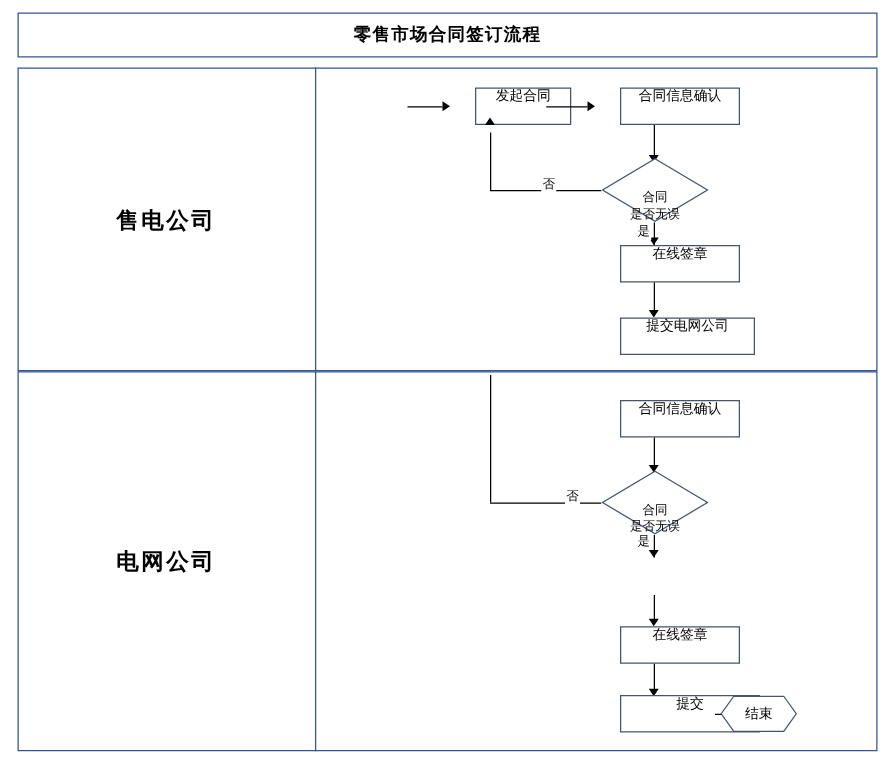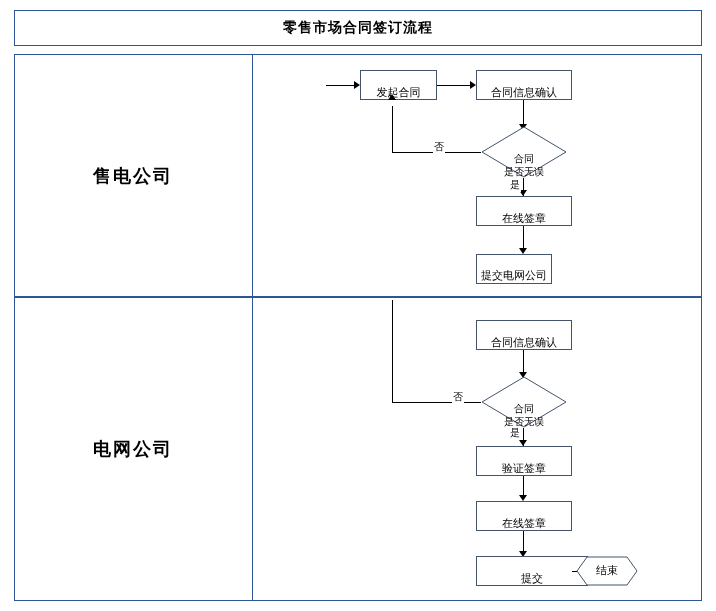--- a/index.html
+++ b/index.html
@@ -67,26 +67,27 @@
     position: absolute;
     width: 0;
     border-left: 1px solid #2f5597;
   }
 
   
   .node {
     position: absolute;
     box-sizing: border-box;
     display: flex;
-    align-items: flex-end;
+    align-items: flex-start;
     justify-content: center;
     text-align: center;
     font-size: 11px;
     line-height: 1.15;
     color: #000;
+    margin-left: 20px;
   }
   .proc {
     border: 1px solid #44546a;
     background: #ffffff;
   }
   .hex-wrap {
     position: absolute;
   }
   .hex-border {
     position: absolute;
@@ -200,21 +201,21 @@
   <div class="arrow-down" style="left:519px; top:190px;"></div>
   <div class="edge-label" style="left:509px; top:178px;">是</div>
 
   <div class="node proc" style="left:476px; top:196px; width:96px; height:30px;">
     <span>在线签章</span>
   </div>
 
   <div class="conn vline" style="left:523px; top:226px; height:24px;"></div>
   <div class="arrow-down" style="left:519px; top:248px;"></div>
 
-  <div class="node proc" style="left:476px; top:254px; width:76px; height:30px;font-family:Liberation Mono, monospace;">
+  <div class="node proc" style="left:476px; top:254px; width:108px; height:30px;">
     <span>提交电网公司</span>
   </div>
 
   <div class="node proc" style="left:476px; top:320px; width:96px; height:30px;">
     <span>合同信息确认</span>
   </div>
 
   <div class="conn vline" style="left:523px; top:350px; height:22px;"></div>
   <div class="arrow-down" style="left:519px; top:372px;"></div>
 
@@ -229,23 +230,20 @@
   </div>
 
   <div class="conn hline" style="left:392px; top:402px; width:89px;"></div>
   <div class="conn vline" style="left:392px; top:300px; height:102px;"></div>
   <div class="edge-label" style="left:452px; top:390px;">否</div>
 
   <div class="conn vline" style="left:523px; top:428px; height:18px;"></div>
   <div class="arrow-down" style="left:519px; top:440px;"></div>
   <div class="edge-label" style="left:509px; top:426px;">是</div>
 
-  <div class="node proc" style="left:476px; top:446px; width:96px; height:30px;">
-    <span>验证签章</span>
-  </div>
 
   <div class="conn vline" style="left:523px; top:476px; height:20px;"></div>
   <div class="arrow-down" style="left:519px; top:495px;"></div>
 
   <div class="node proc" style="left:476px; top:501px; width:96px; height:30px;">
     <span>在线签章</span>
   </div>
 
   <div class="conn vline" style="left:523px; top:531px; height:22px;"></div>
   <div class="arrow-down" style="left:519px; top:551px;"></div>

